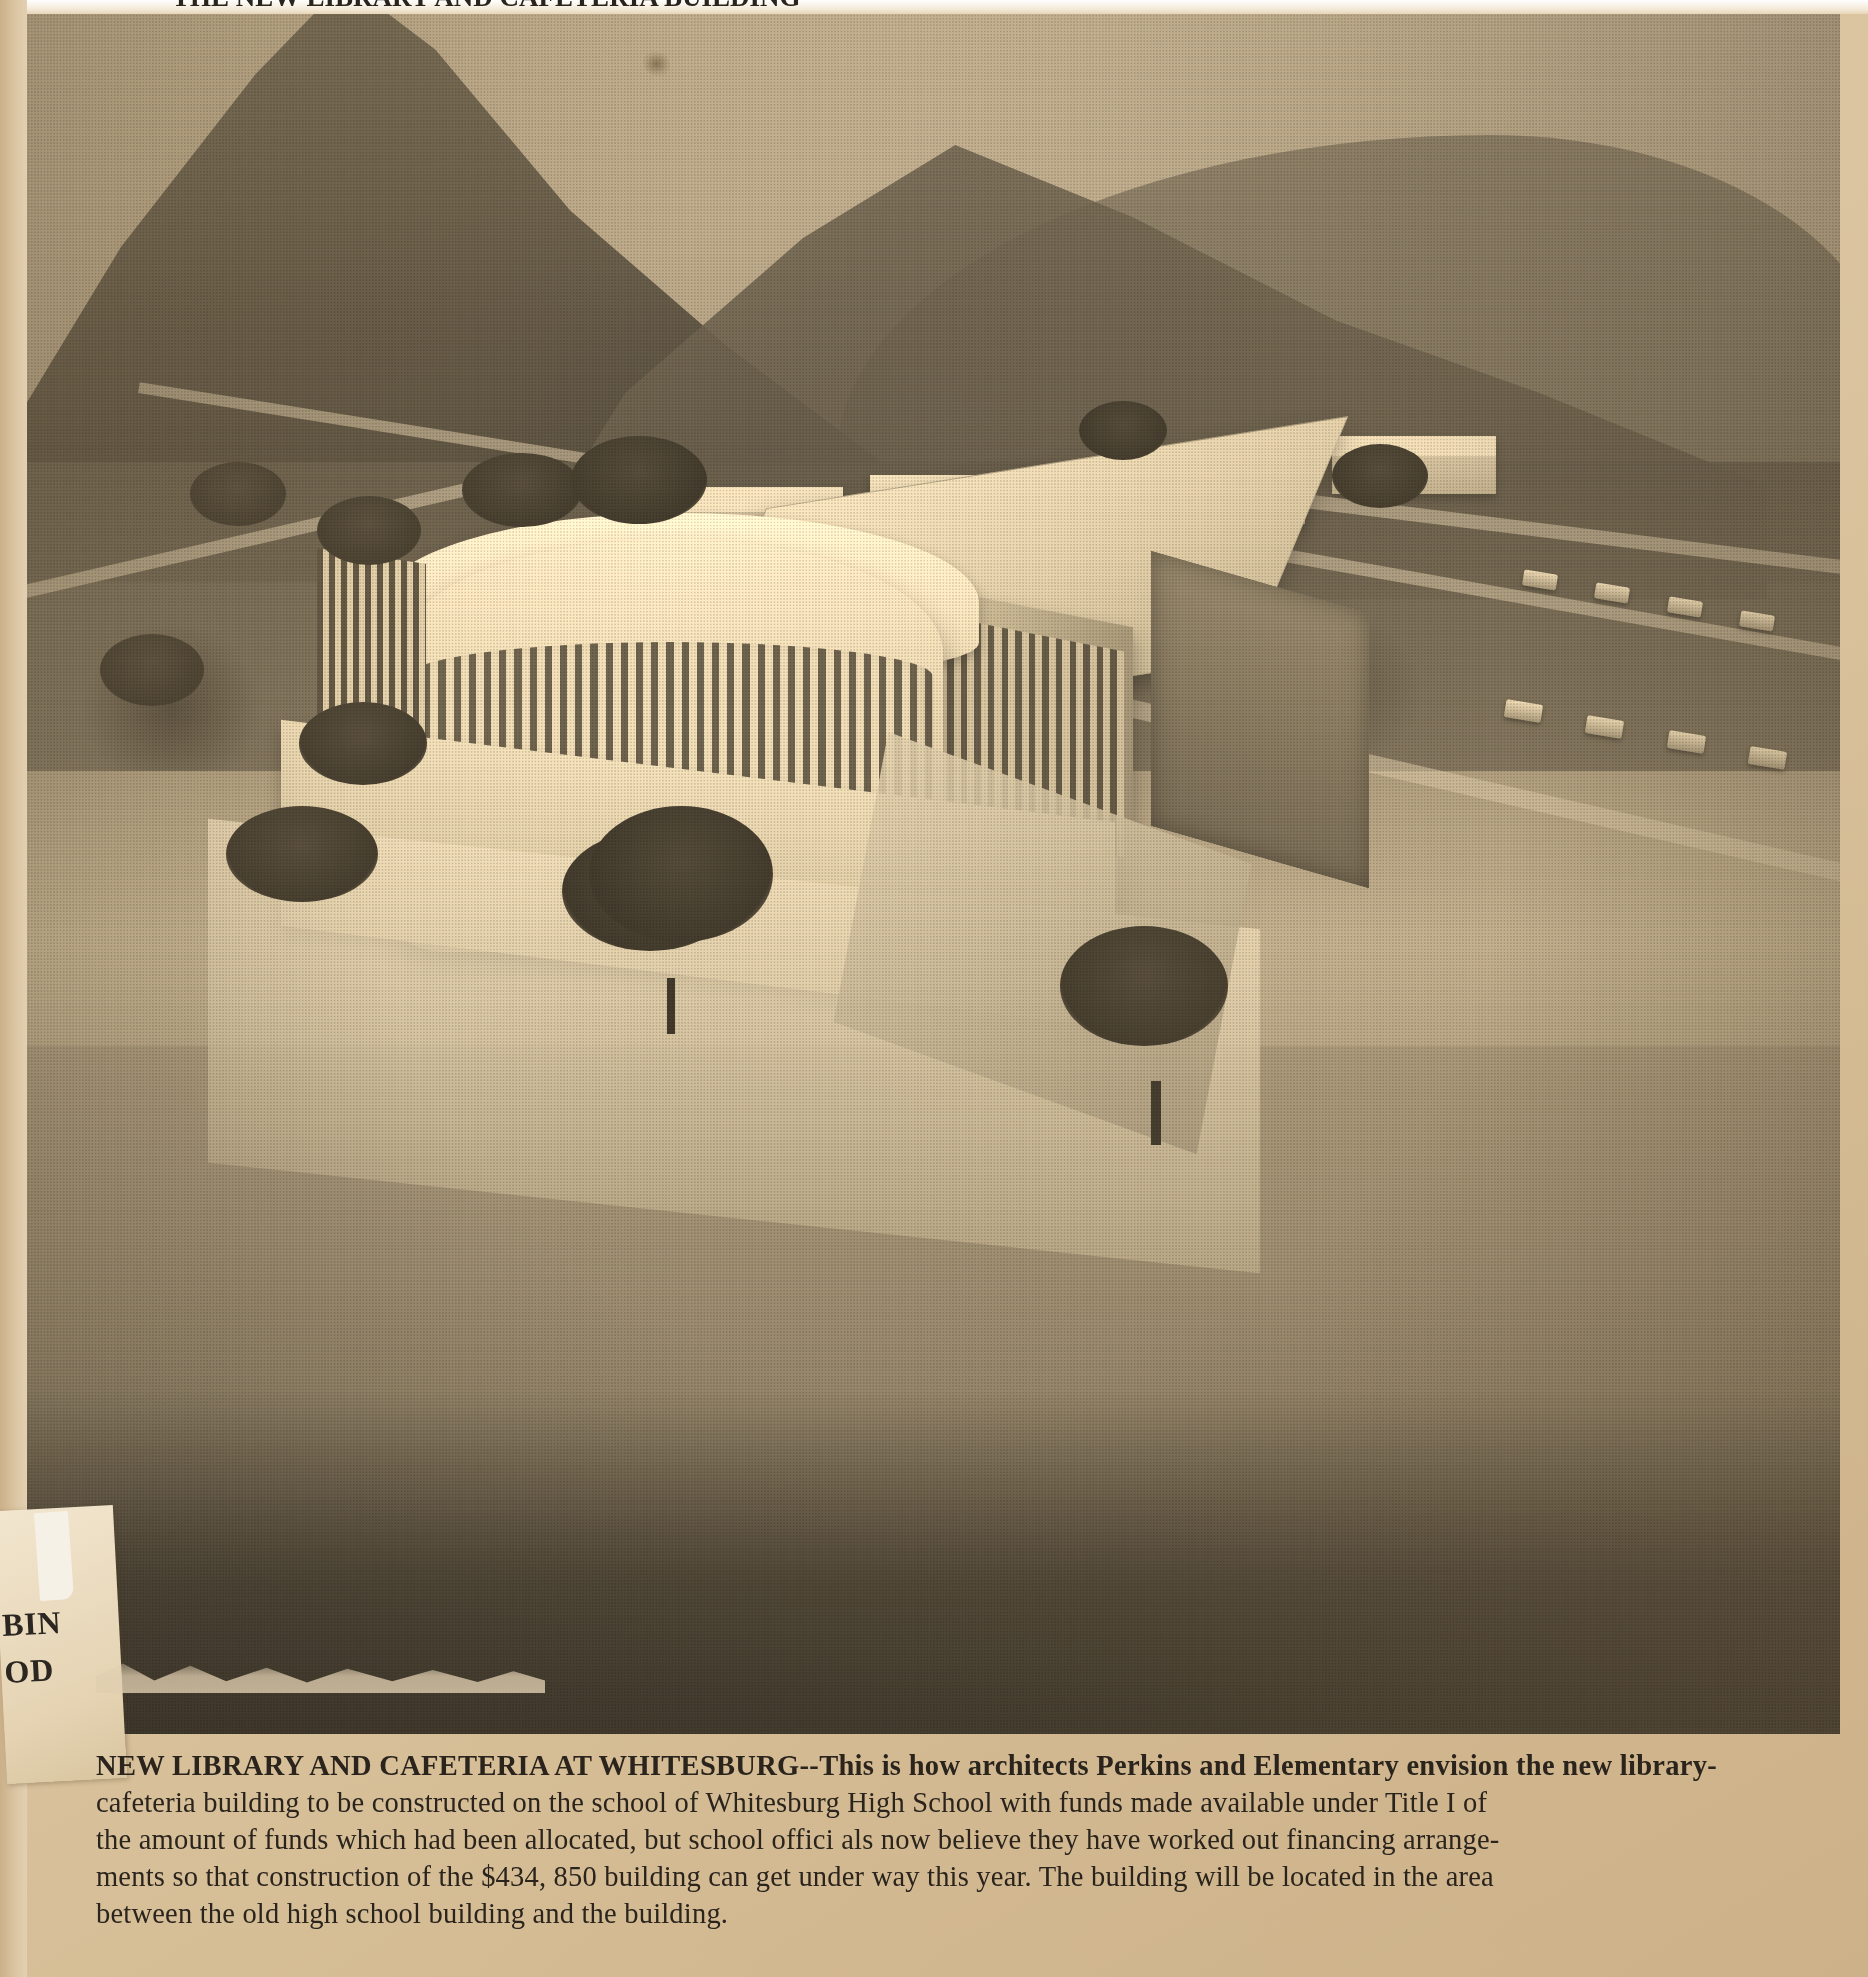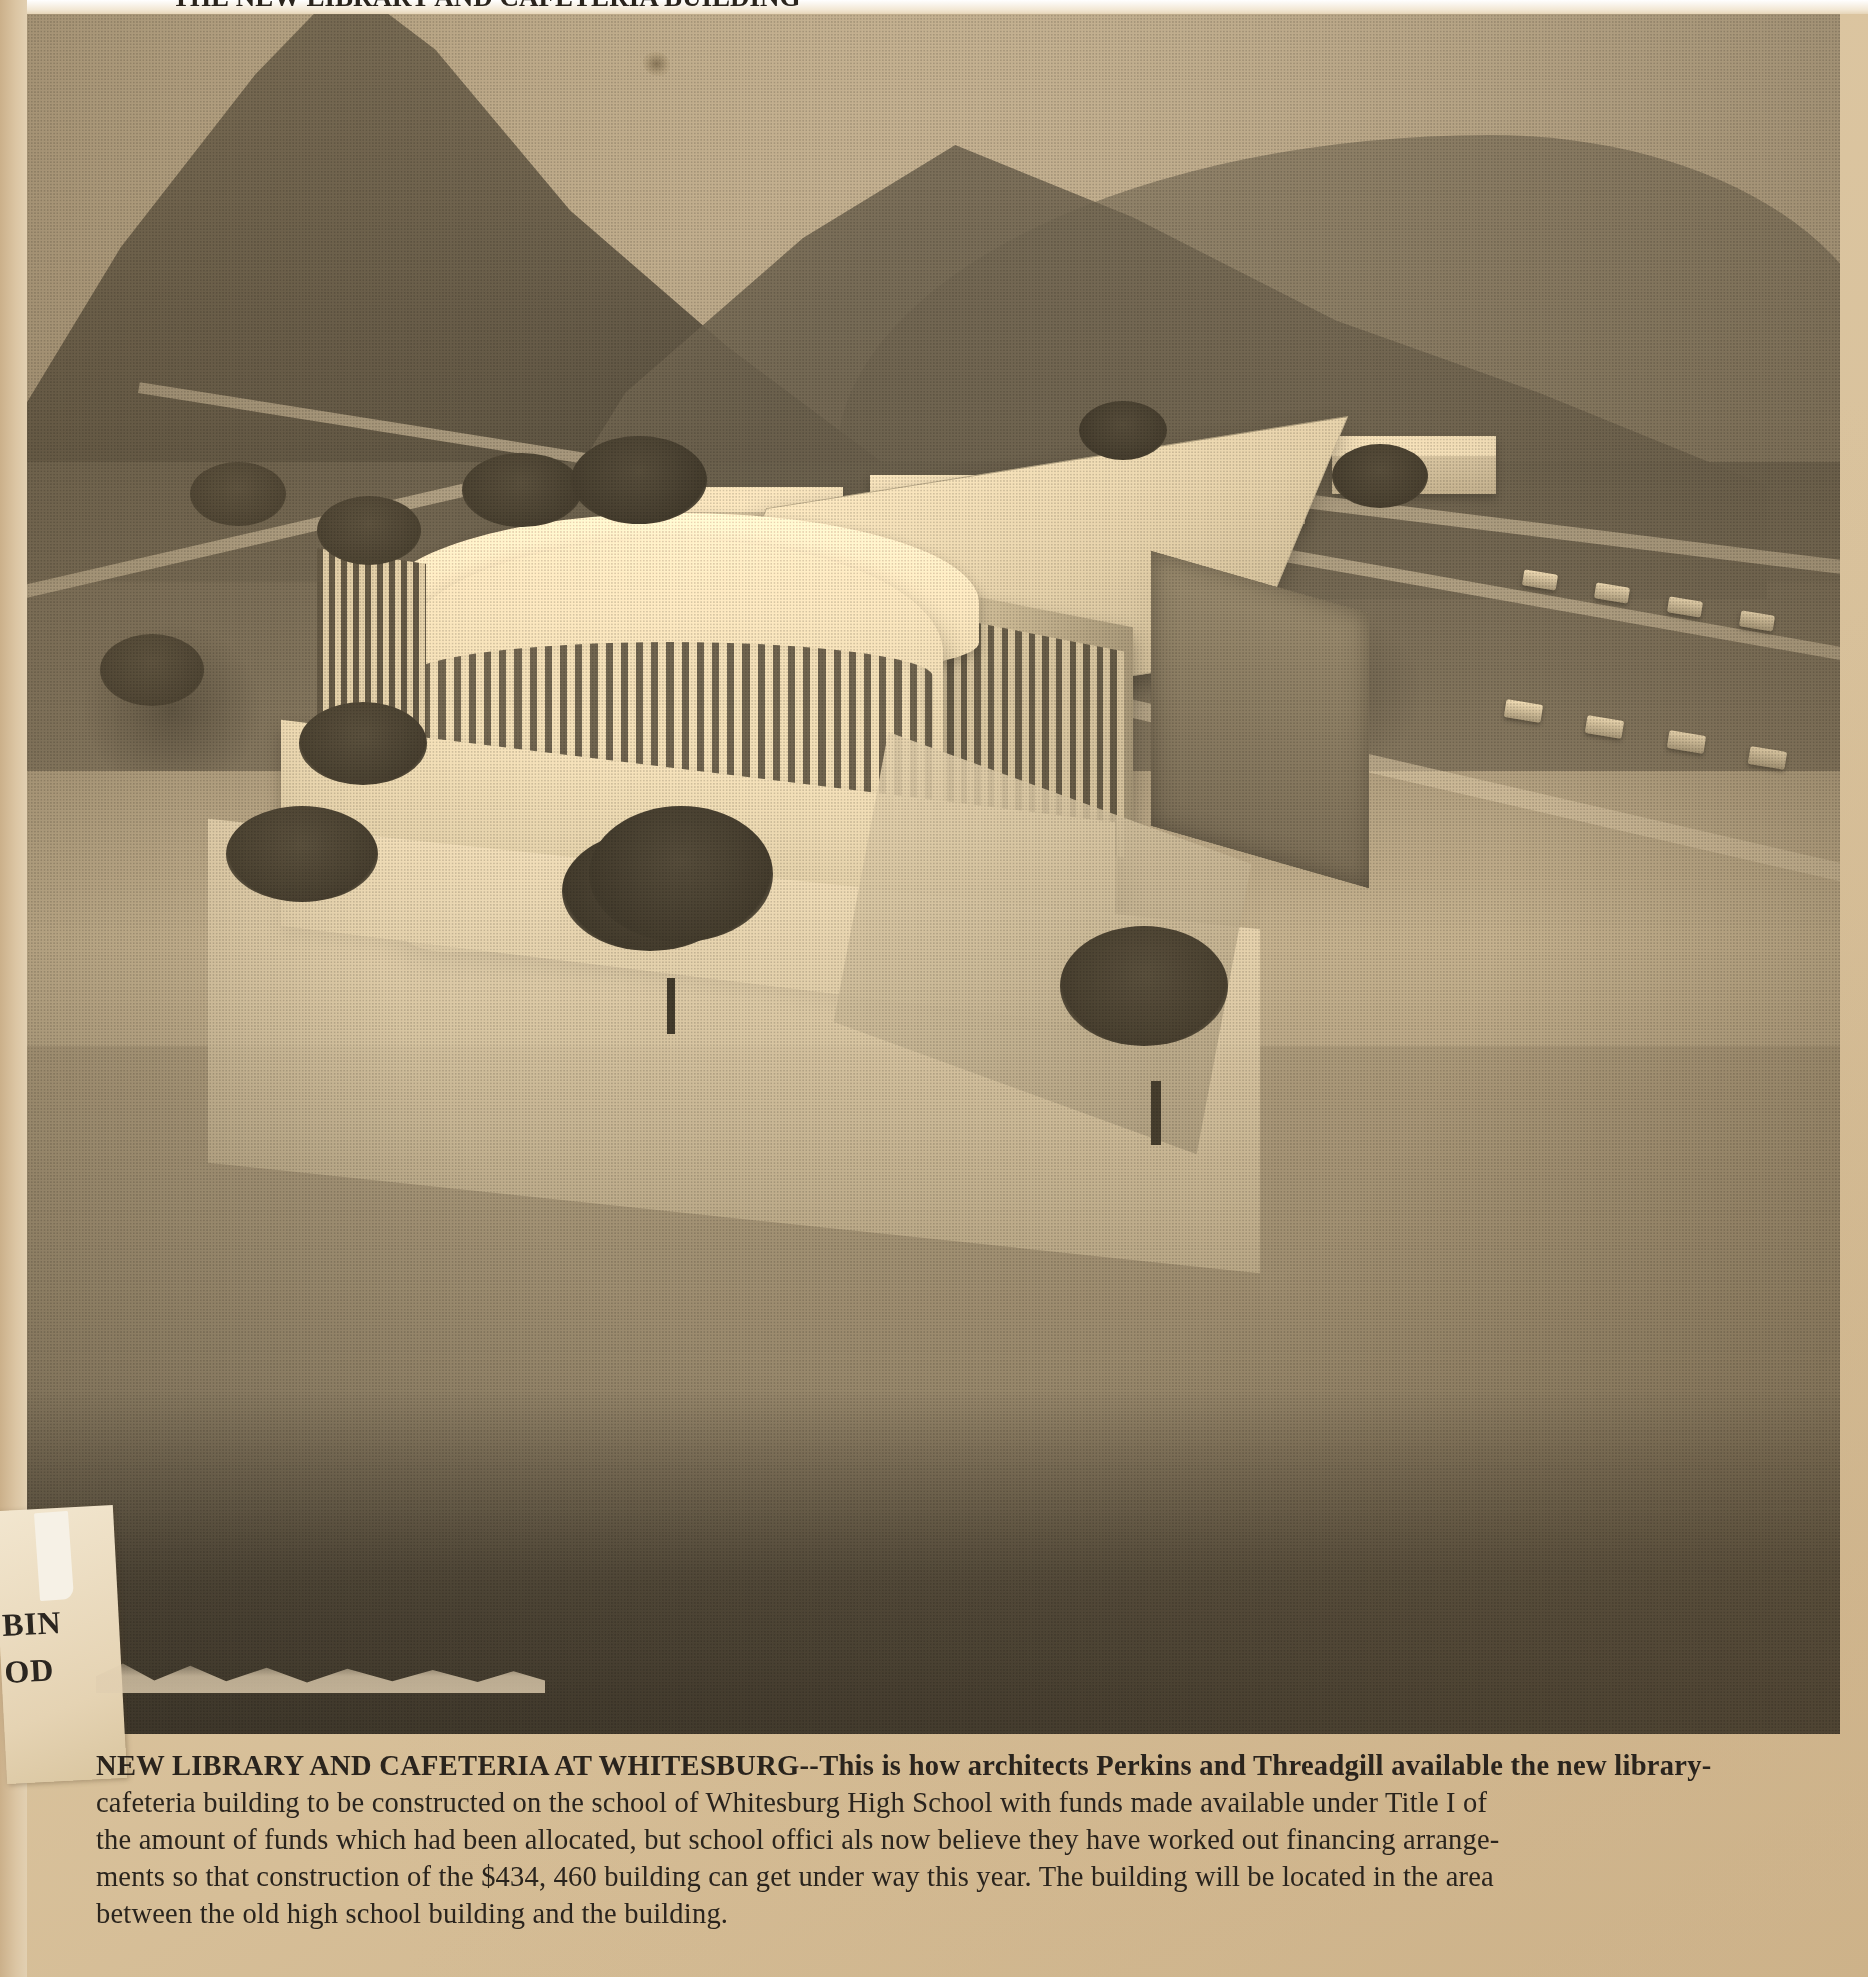--- a/index.html
+++ b/index.html
@@ -435,21 +435,21 @@
   </div>
 
   <div class="under-clip">
     <div class="u-text" style="top:96px;">BIN</div>
     <div class="u-text" style="top:143px;">OD</div>
   </div>
   <div class="under-white"></div>
   <div class="tear"></div>
 
   <div id="caption">
-    <div class="cap-line lead">NEW LIBRARY AND CAFETERIA AT WHITESBURG--This is how architects Perkins and Threadgill available the new library-</div>
+    <div class="cap-line lead">NEW LIBRARY AND CAFETERIA AT WHITESBURG--This is how architects Perkins and Elementary envision the new library-</div>
     <div class="cap-line">cafeteria building to be constructed on the school of Whitesburg High School with funds made available under Title I of</div>
     <div class="cap-line">the amount of funds which had been allocated, but school offici als now believe they have worked out financing arrange-</div>
-    <div class="cap-line">ments so that construction of the $434, 460 building can get under way this year.   The building will be located in the area</div>
+    <div class="cap-line">ments so that construction of the $434, 850 building can get under way this year.   The building will be located in the area</div>
     <div class="cap-line">between the old high school building and the building.</div>
   </div>
 
 </div>
 
 
 </body></html>

